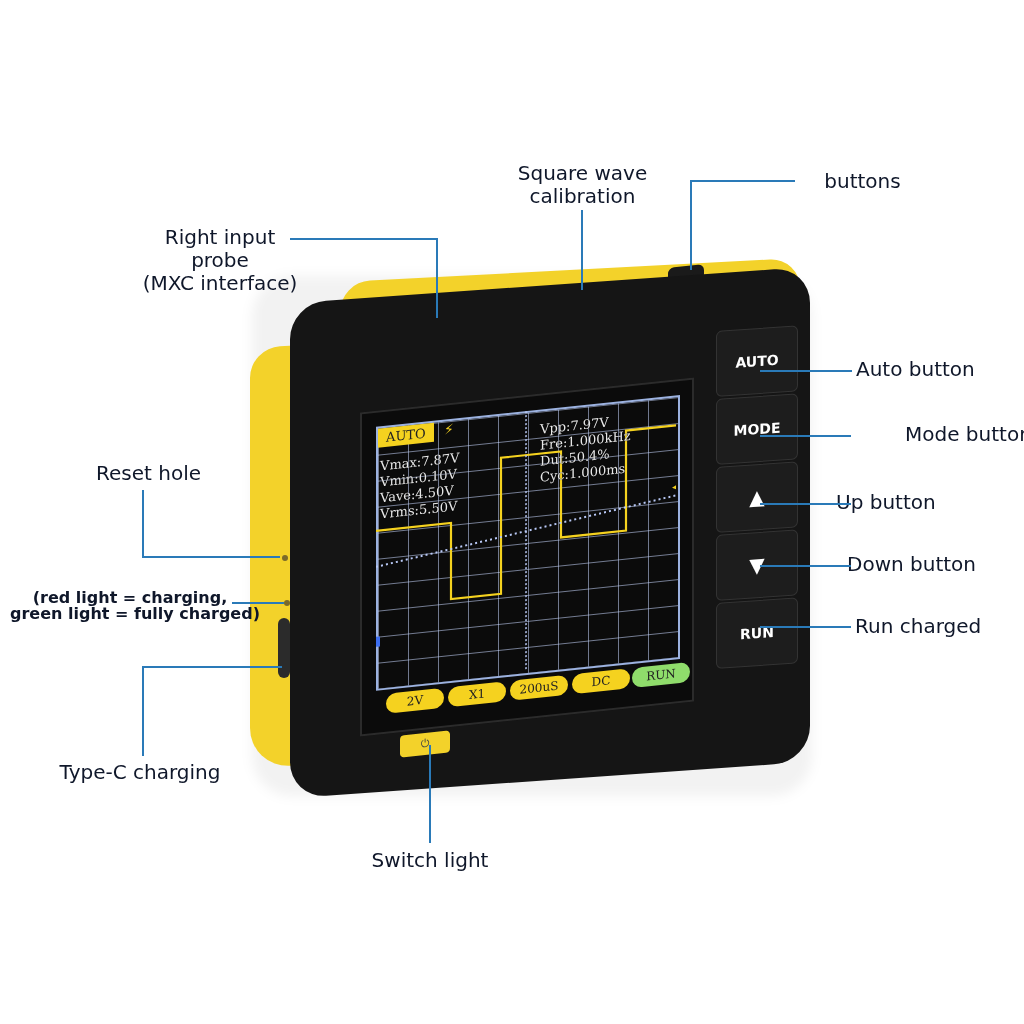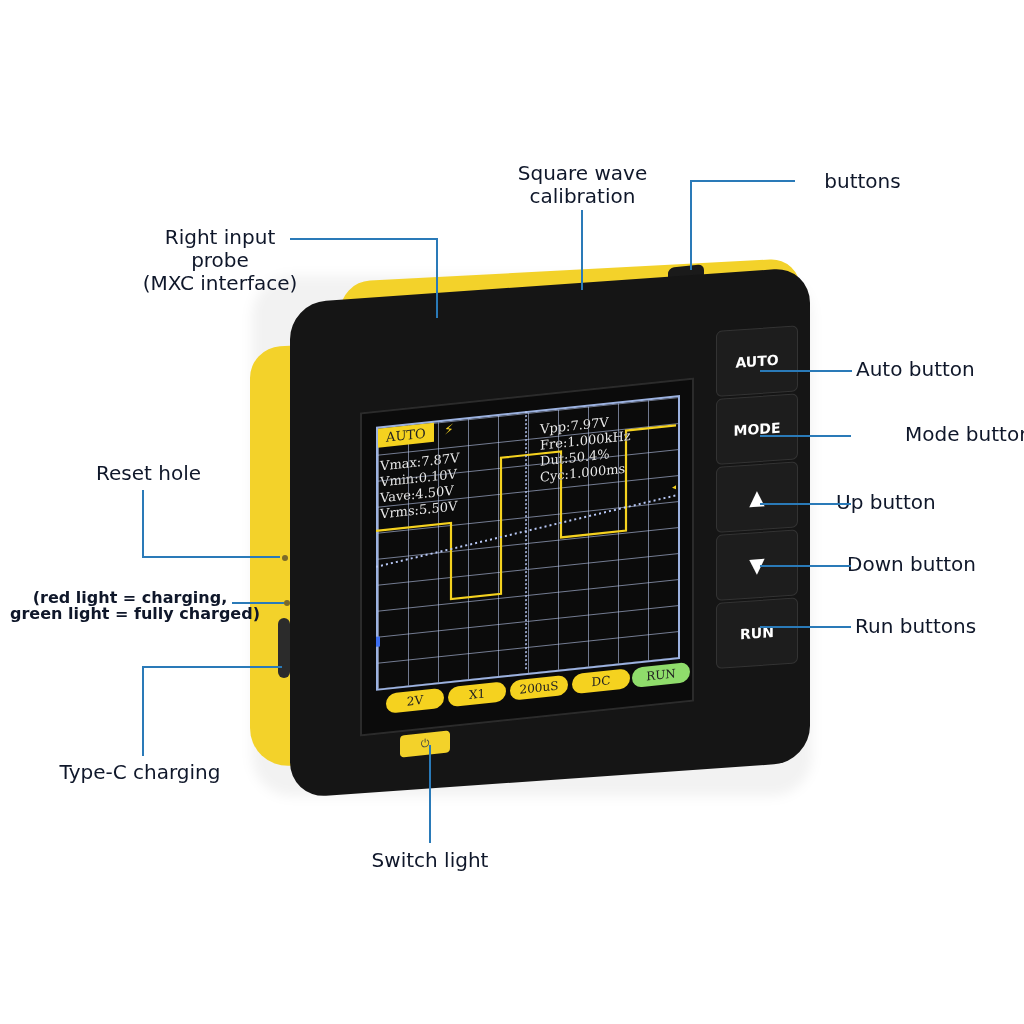--- a/index.html
+++ b/index.html
@@ -119,21 +119,21 @@
 
 <div class="lbl left" style="left:905px;top:423px">Mode button</div>
 <div class="line h" style="left:760px;top:435px;width:91px"></div>
 
 <div class="lbl left" style="left:836px;top:491px">Up button</div>
 <div class="line h" style="left:760px;top:503px;width:91px"></div>
 
 <div class="lbl left" style="left:847px;top:553px">Down button</div>
 <div class="line h" style="left:760px;top:565px;width:91px"></div>
 
-<div class="lbl left" style="left:855px;top:615px">Run buttons</div>
+<div class="lbl left" style="left:855px;top:615px">Run charged</div>
 <div class="line h" style="left:760px;top:626px;width:91px"></div>
 
 <div class="lbl left" style="left:96px;top:462px">Reset hole</div>
 <div class="line v" style="left:142px;top:490px;height:66px"></div>
 <div class="line h" style="left:142px;top:556px;width:138px"></div>
 
 <div class="lbl" style="left:10px;top:590px;width:240px">
   <div class="small">(red light = charging,</div>
   <div class="small">green light = fully charged)</div>
 </div>

